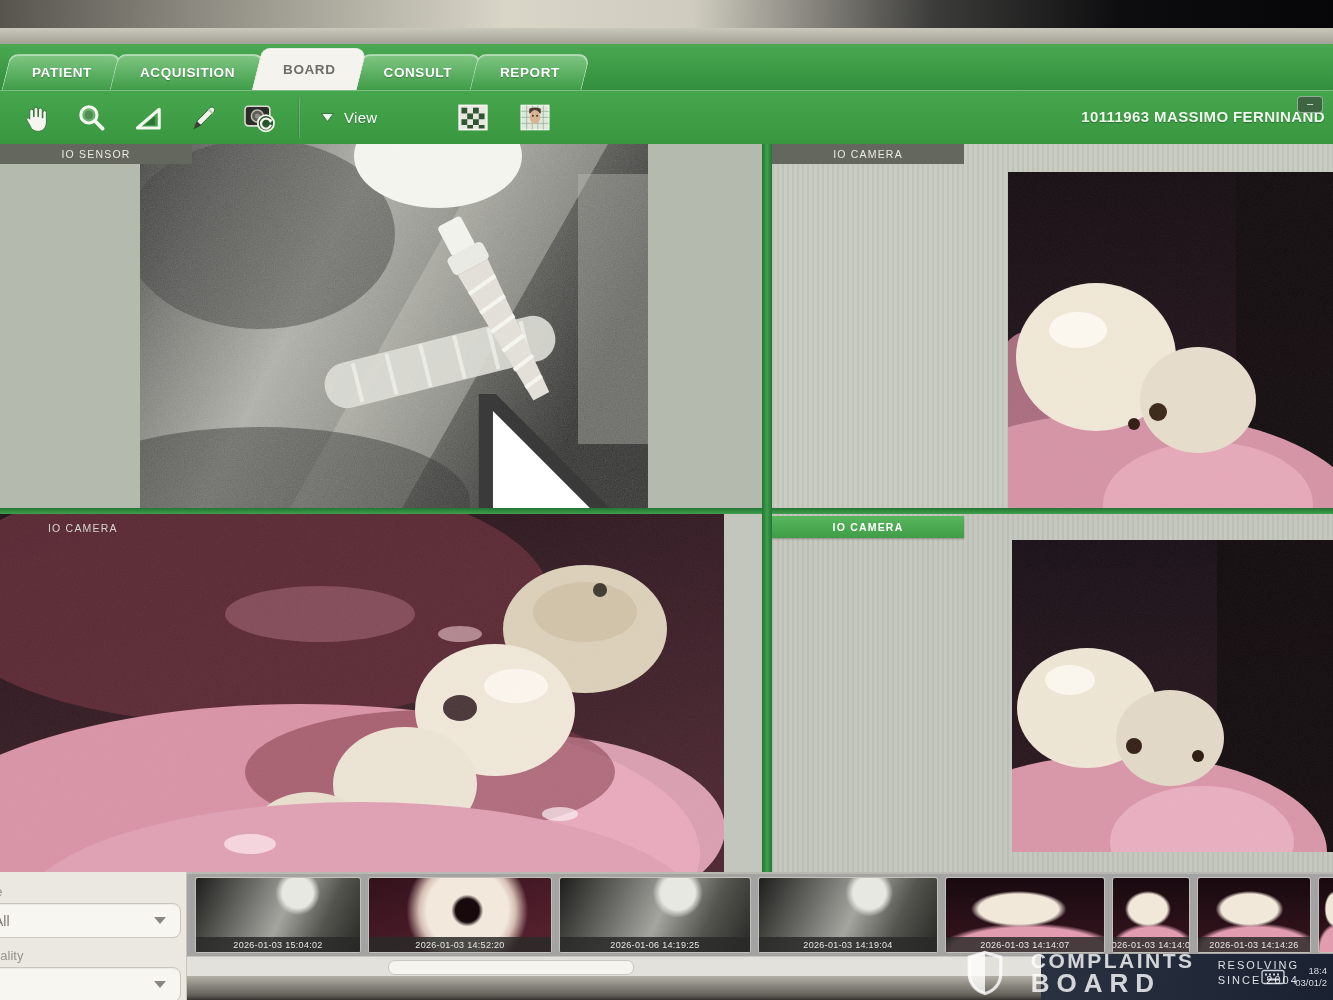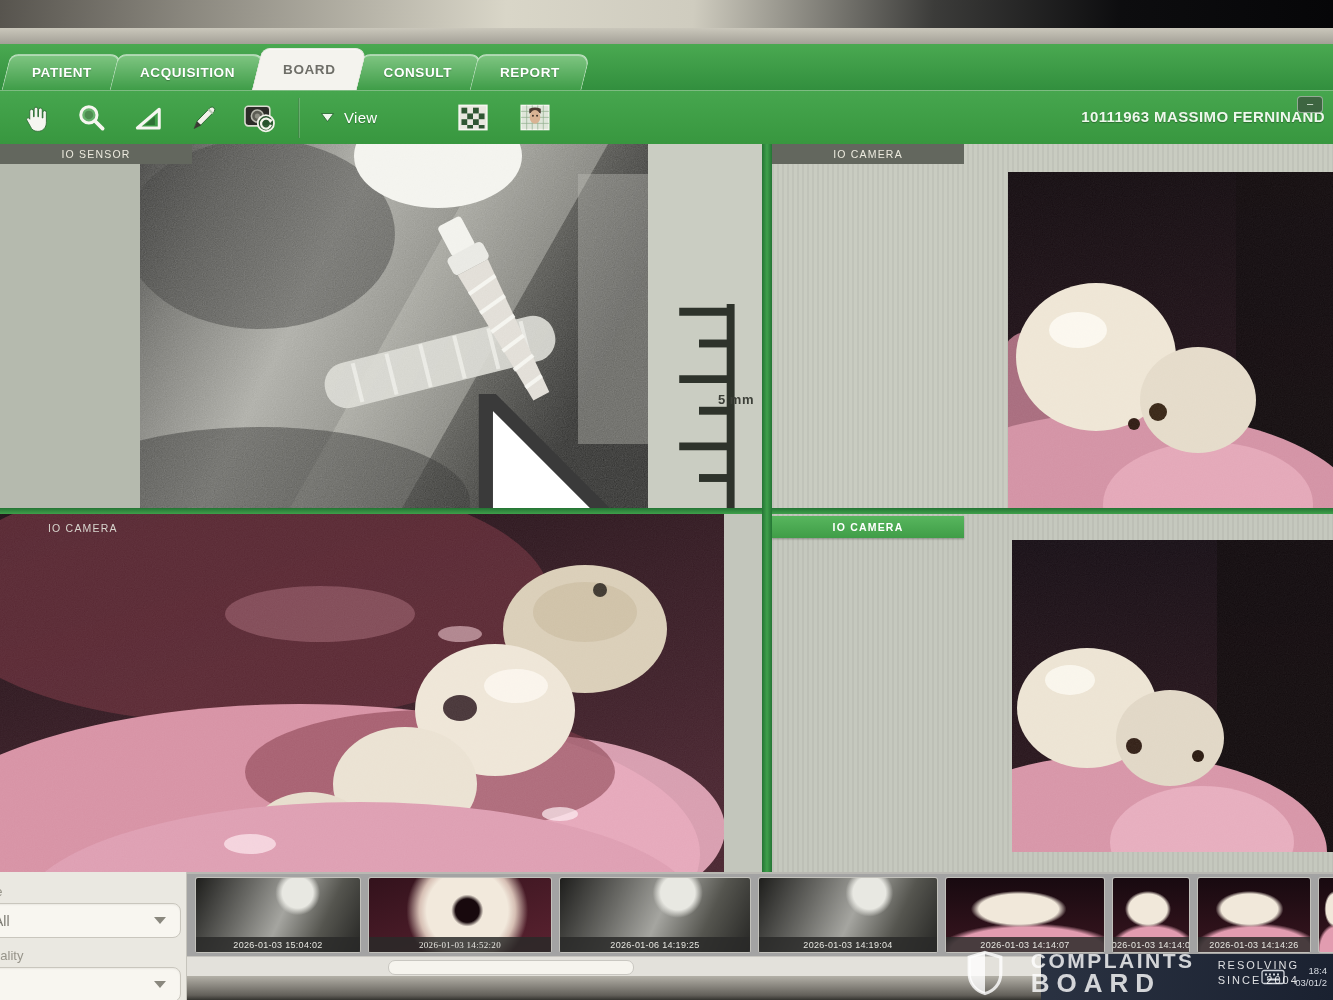--- a/index.html
+++ b/index.html
@@ -68,21 +68,21 @@
 
   
   .filmstrip{position:absolute;left:0;top:872px;width:100%;height:84px;background:#a3a3a3;border-top:2px solid #b9b8b2;box-sizing:border-box;}
   .thumbs{position:absolute;left:186px;right:0;top:0;height:100%;display:flex;gap:9px;padding:4px 0 0 10px;overflow:hidden;}
   .thumb{position:relative;height:74px;flex:none;border-radius:2px;box-shadow:0 0 0 1px #c2c1bb;cursor:pointer;background-color:#b2b2ac;}
   .tsbar{position:absolute;left:0;bottom:0;width:100%;height:15px;background:rgba(42,42,40,.84);color:#e6e6e0;
     font-size:9px;letter-spacing:.3px;display:flex;align-items:center;justify-content:center;white-space:nowrap;overflow:hidden;}
   .k-xray{background-image:radial-gradient(circle at 62% 20%,#e8e8e2 0 13%,rgba(0,0,0,0) 19%),
     linear-gradient(115deg,#1e1e1c 0%,#6a6a66 30%,#a5a5a0 52%,#55554f 75%,#262624 100%);}
   .k-hole{background-image:radial-gradient(circle at 54% 44%,#18090d 0 11%,#f2e9dc 15% 38%,#d6bfb4 45%,rgba(0,0,0,0) 57%),
-    linear-gradient(160deg,#33121c,#5a2230);font-family:Liberation Serif, serif;}
+    linear-gradient(160deg,#33121c,#5a2230);}
   .k-photo{background-image:radial-gradient(ellipse 42% 34% at 46% 42%,#f1e8da 0 60%,rgba(0,0,0,0) 72%),
     radial-gradient(ellipse 70% 45% at 52% 98%,#e29cb0 0 70%,rgba(0,0,0,0) 82%),
     linear-gradient(#180a10,#38151f);}
 
   
   .filterpanel{position:absolute;left:0;top:872px;width:186px;height:128px;background:#eae8e1;border-right:1px solid #c6c4bc;overflow:hidden;z-index:3;}
   .filterinner{margin-left:-33px;width:245px;padding-top:8px;}
   .flabel{font-size:13px;color:#97948a;padding-left:8px;margin:4px 0 4px 0;}
   .fselect{position:relative;height:33px;width:212px;background:#f8f6f0;border:1px solid #c9c6bd;border-radius:8px;
     box-shadow:inset 0 1px 2px rgba(0,0,0,.06);display:flex;align-items:center;cursor:pointer;}
@@ -269,39 +269,20 @@
                 <line x1="-12" y1="116" x2="12" y2="112"></line>
                   <line x1="-10" y1="137" x2="10" y2="134"></line>
               </g>
             </g>
             <rect width="508" height="364" filter="url(#grain)" opacity=".22"></rect>
           </svg>
           <svg class="cursor" viewBox="0 0 12 18">
             <path d="M1 0 L1 14 L4.4 11 L6.8 16.6 L9 15.6 L6.6 10.2 L11 10 Z" fill="#ffffff" stroke="#3a3a3a" stroke-width="0.7"></path>
           </svg>
         </div>
-        <div class="gutter">
-          <svg class="ruler" width="26" height="92" viewBox="0 0 26 92">
-            <g stroke="#2e332b" stroke-width="2" fill="none">
-              <path d="M21 2 V90"></path>
-              <path d="M21 4 H8"></path>
-                <path d="M21 12 H13"></path>
-                <path d="M21 21 H8"></path>
-                <path d="M21 29 H13"></path>
-              <path d="M21 38 H8"></path>
-                <path d="M21 46 H13"></path>
-                <path d="M21 55 H8"></path>
-                <path d="M21 63 H13"></path>
-              <path d="M21 72 H8"></path>
-                <path d="M21 80 H13"></path>
-                <path d="M21 88 H8"></path>
-            </g>
-          </svg>
-          <div class="ruler-label">5 mm</div>
-        </div>
       </div>
       <div class="hdiv" style="top:364px;width:762px"></div>
 
       <div class="panel p-bl">
         <div class="float-label">IO CAMERA</div>
         <div class="photo-bl">
           <svg viewBox="0 0 724 358" preserveAspectRatio="none">
             <defs>
               <linearGradient id="pg1" x1="0" y1="0" x2="0.6" y2="1">
                 <stop offset="0" stop-color="#1c0c12"></stop>

